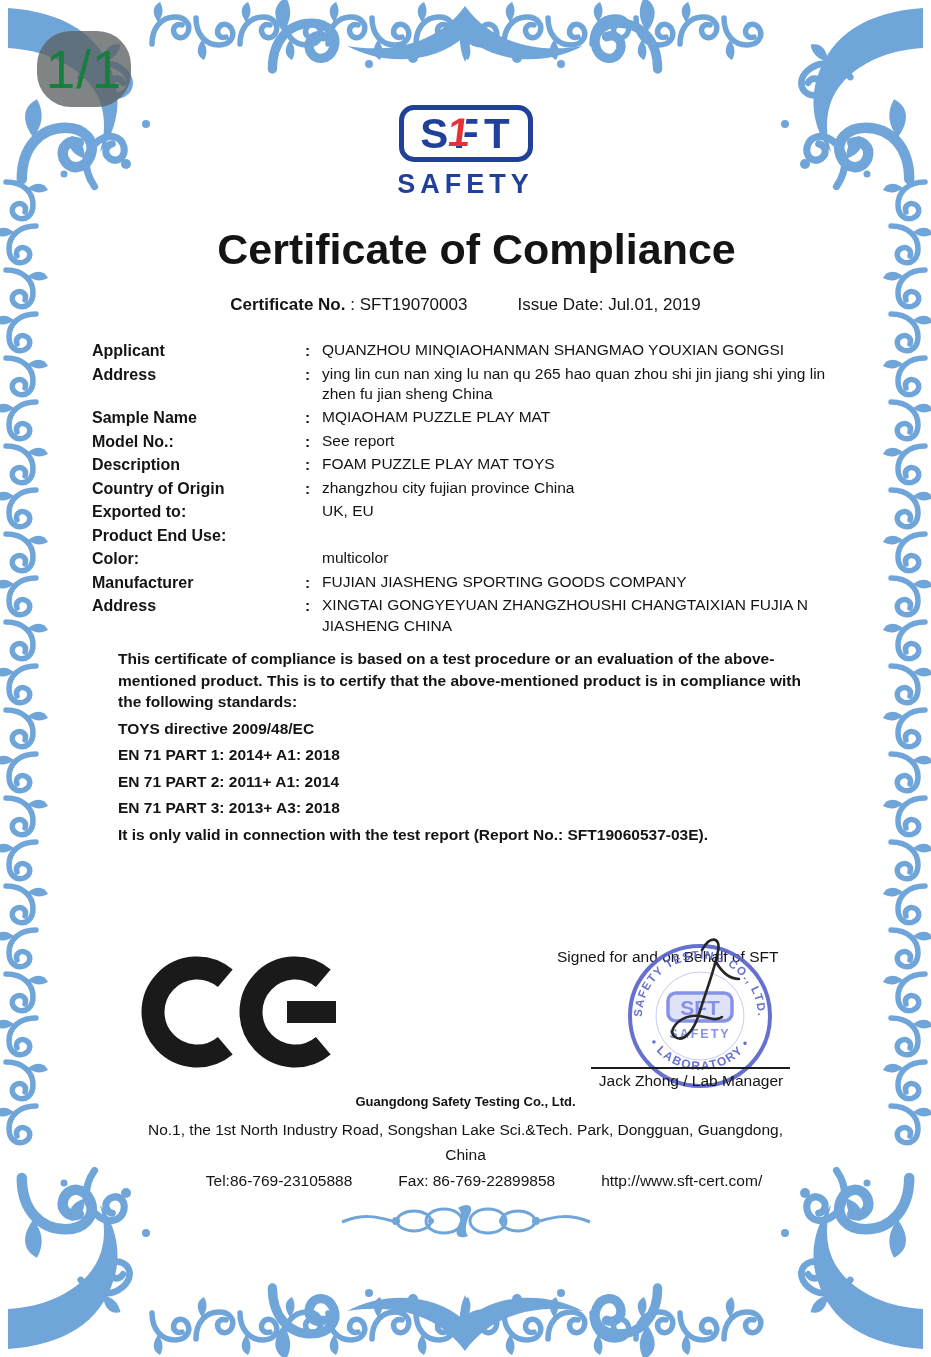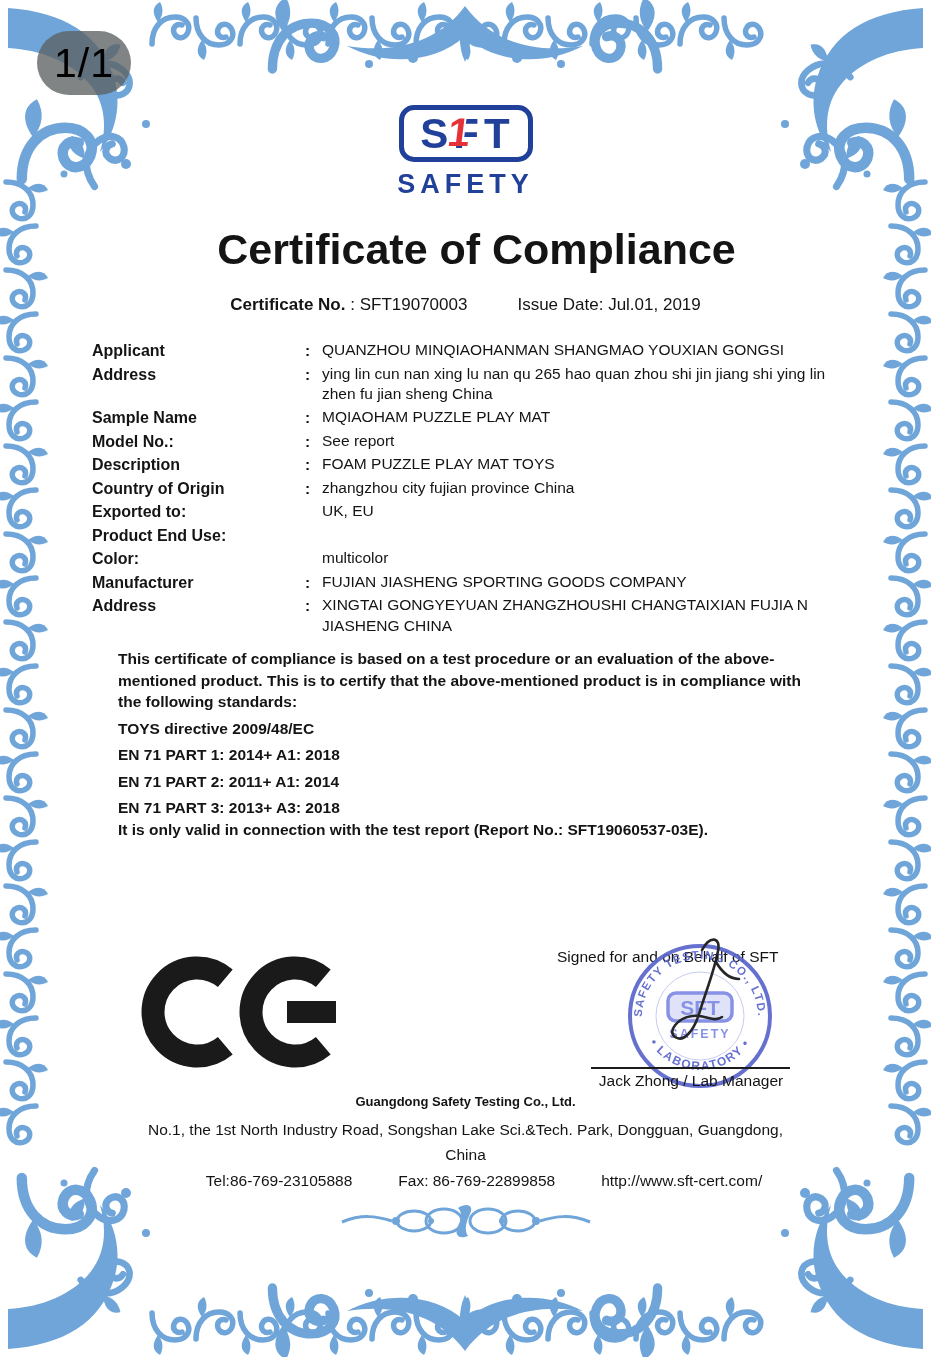--- a/index.html
+++ b/index.html
@@ -2,43 +2,43 @@
 <html><head>
 <meta charset="utf-8">
 <style>
   html,body{margin:0;padding:0;background:#ffffff;}
   .page{
     position:relative;width:931px;height:1357px;background:#ffffff;
     font-family:"Liberation Sans",sans-serif;color:#141414;overflow:hidden;
   }
   #border-svg{position:absolute;left:0;top:0;width:931px;height:1357px;z-index:1;pointer-events:none;}
   .badge{
-    position:absolute;left:37px;top:31px;width:94px;height:64px;z-index:6;
-    background:rgba(92,97,99,0.78);border-radius:34px;color:#000000;
-    font-size:41px;display:flex;align-items:center;justify-content:center;letter-spacing:1px;
+    position:absolute;left:37px;top:31px;width:94px;height:76px;z-index:6;
+    background:rgba(92,97,99,0.78);border-radius:34px;color:#15803d;
+    font-size:53px;display:flex;align-items:center;justify-content:center;letter-spacing:1px;
   }
   .logo-wrap{position:absolute;top:105px;left:0;right:0;display:flex;flex-direction:column;align-items:center;z-index:2;}
   .logo-box{position:relative;width:124px;height:47px;border:5px solid #21409A;border-radius:15px;
     display:flex;align-items:center;justify-content:center;}
   .logo-text{font-size:42px;font-weight:800;color:#21409A;letter-spacing:5px;line-height:1;margin-left:4px;}
   .logo-one{position:absolute;left:44px;top:0px;font-size:40px;font-weight:800;color:#E53238;
     transform:skewX(-7deg);text-shadow:2px 0 0 #fff,-2px 0 0 #fff;z-index:2;}
   .logo-sub{margin-top:7px;font-size:27px;font-weight:800;color:#21409A;letter-spacing:5px;}
   .title{position:absolute;top:225px;left:0;right:0;text-align:center;font-size:43px;font-weight:700;z-index:2;margin-left:22px;}
   .meta{position:absolute;top:295px;left:0;right:0;display:flex;justify-content:center;gap:50px;font-size:17px;z-index:2;}
   .meta .bold{font-weight:700;}
   .fields{position:absolute;top:340px;left:92px;width:754px;z-index:2;}
   .frow{display:flex;margin-bottom:2.5px;}
   .flabel{width:213px;flex:none;font-weight:700;font-size:16px;line-height:21px;}
   .fsep{width:17px;flex:none;font-weight:700;font-size:15.5px;line-height:21px;}
   .fvalue{flex:1;font-size:15.5px;line-height:20.5px;}
   .statement{position:absolute;top:648px;left:118px;width:706px;font-weight:700;font-size:15.5px;z-index:2;}
   .statement .intro{line-height:21.5px;}
   .standard{margin-top:5px;line-height:21.5px;}
-  .validity{line-height:21.5px;}
+  .validity{margin-top:5px;line-height:21.5px;}
   .ce{position:absolute;left:140px;top:946px;z-index:2;}
   .signed{position:absolute;left:557px;top:948px;font-size:15.5px;z-index:2;}
   .stamp{position:absolute;left:614px;top:922px;z-index:3;opacity:0.92;}
   .sigline{position:absolute;left:591px;top:1067px;width:199px;border-top:2px solid #1c1c1c;z-index:4;}
   .signer{position:absolute;left:556px;top:1072px;width:270px;text-align:center;font-size:15.5px;z-index:4;}
   .company{position:absolute;top:1094px;left:0;right:0;text-align:center;font-weight:700;font-size:13px;z-index:2;}
   .addr1{position:absolute;top:1121px;left:0;right:0;text-align:center;font-size:15.5px;z-index:2;}
   .addr2{position:absolute;top:1146px;left:0;right:0;text-align:center;font-size:15.5px;z-index:2;}
   .contact{position:absolute;top:1172px;left:0;right:0;display:flex;justify-content:center;gap:46px;font-size:15.5px;z-index:2;padding-left:37px;}
   .divider{position:absolute;top:1200px;left:50%;transform:translateX(-50%);z-index:2;}

